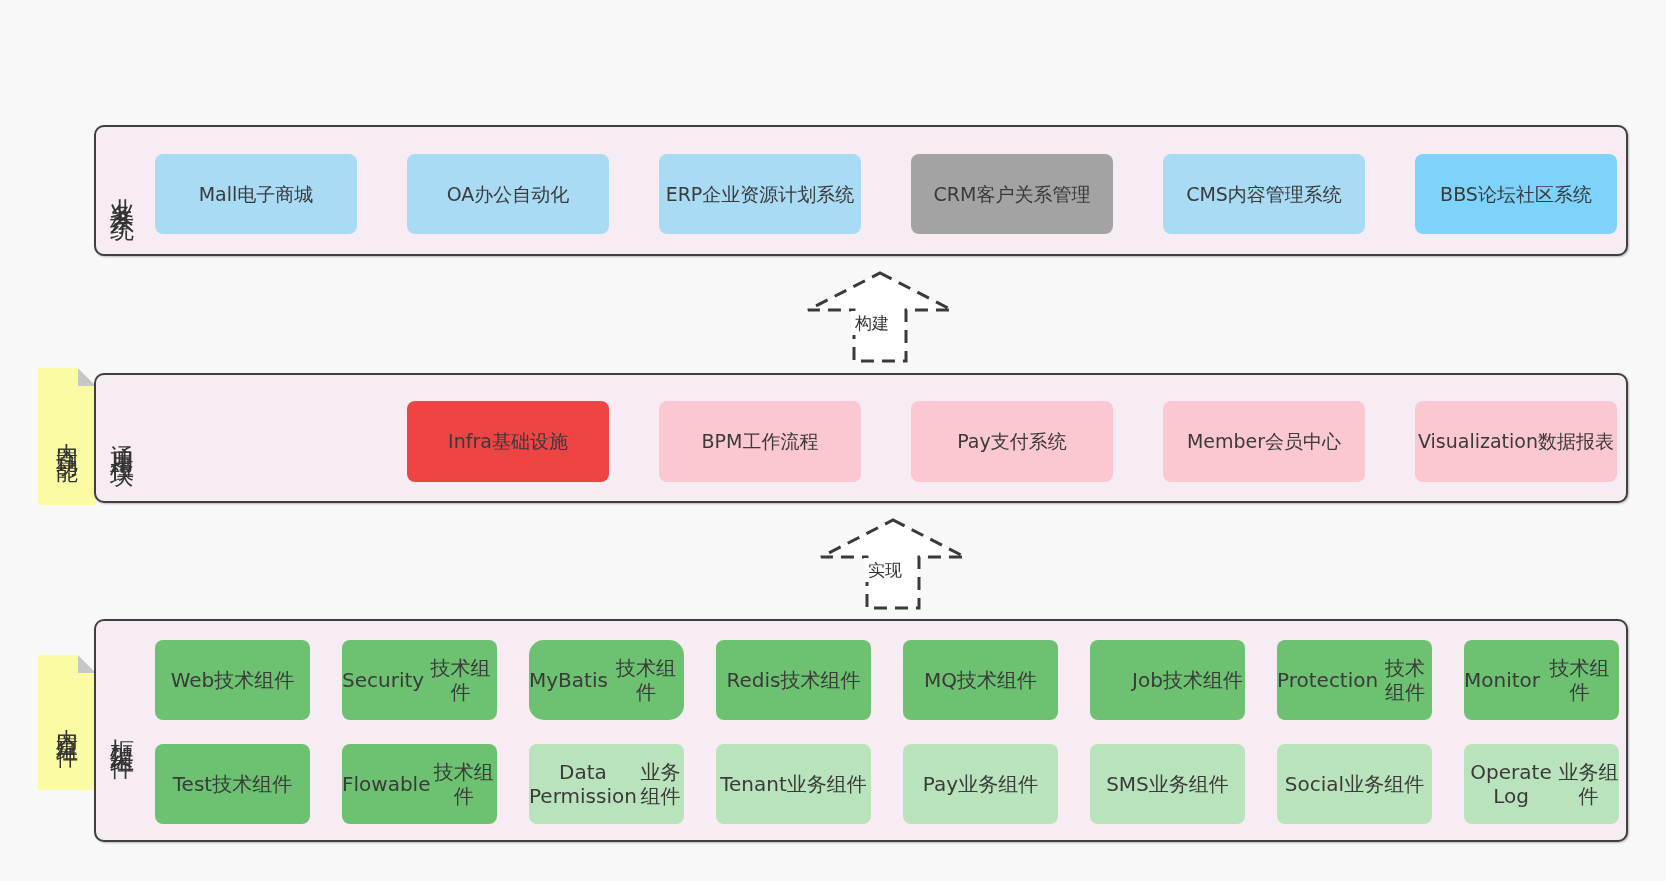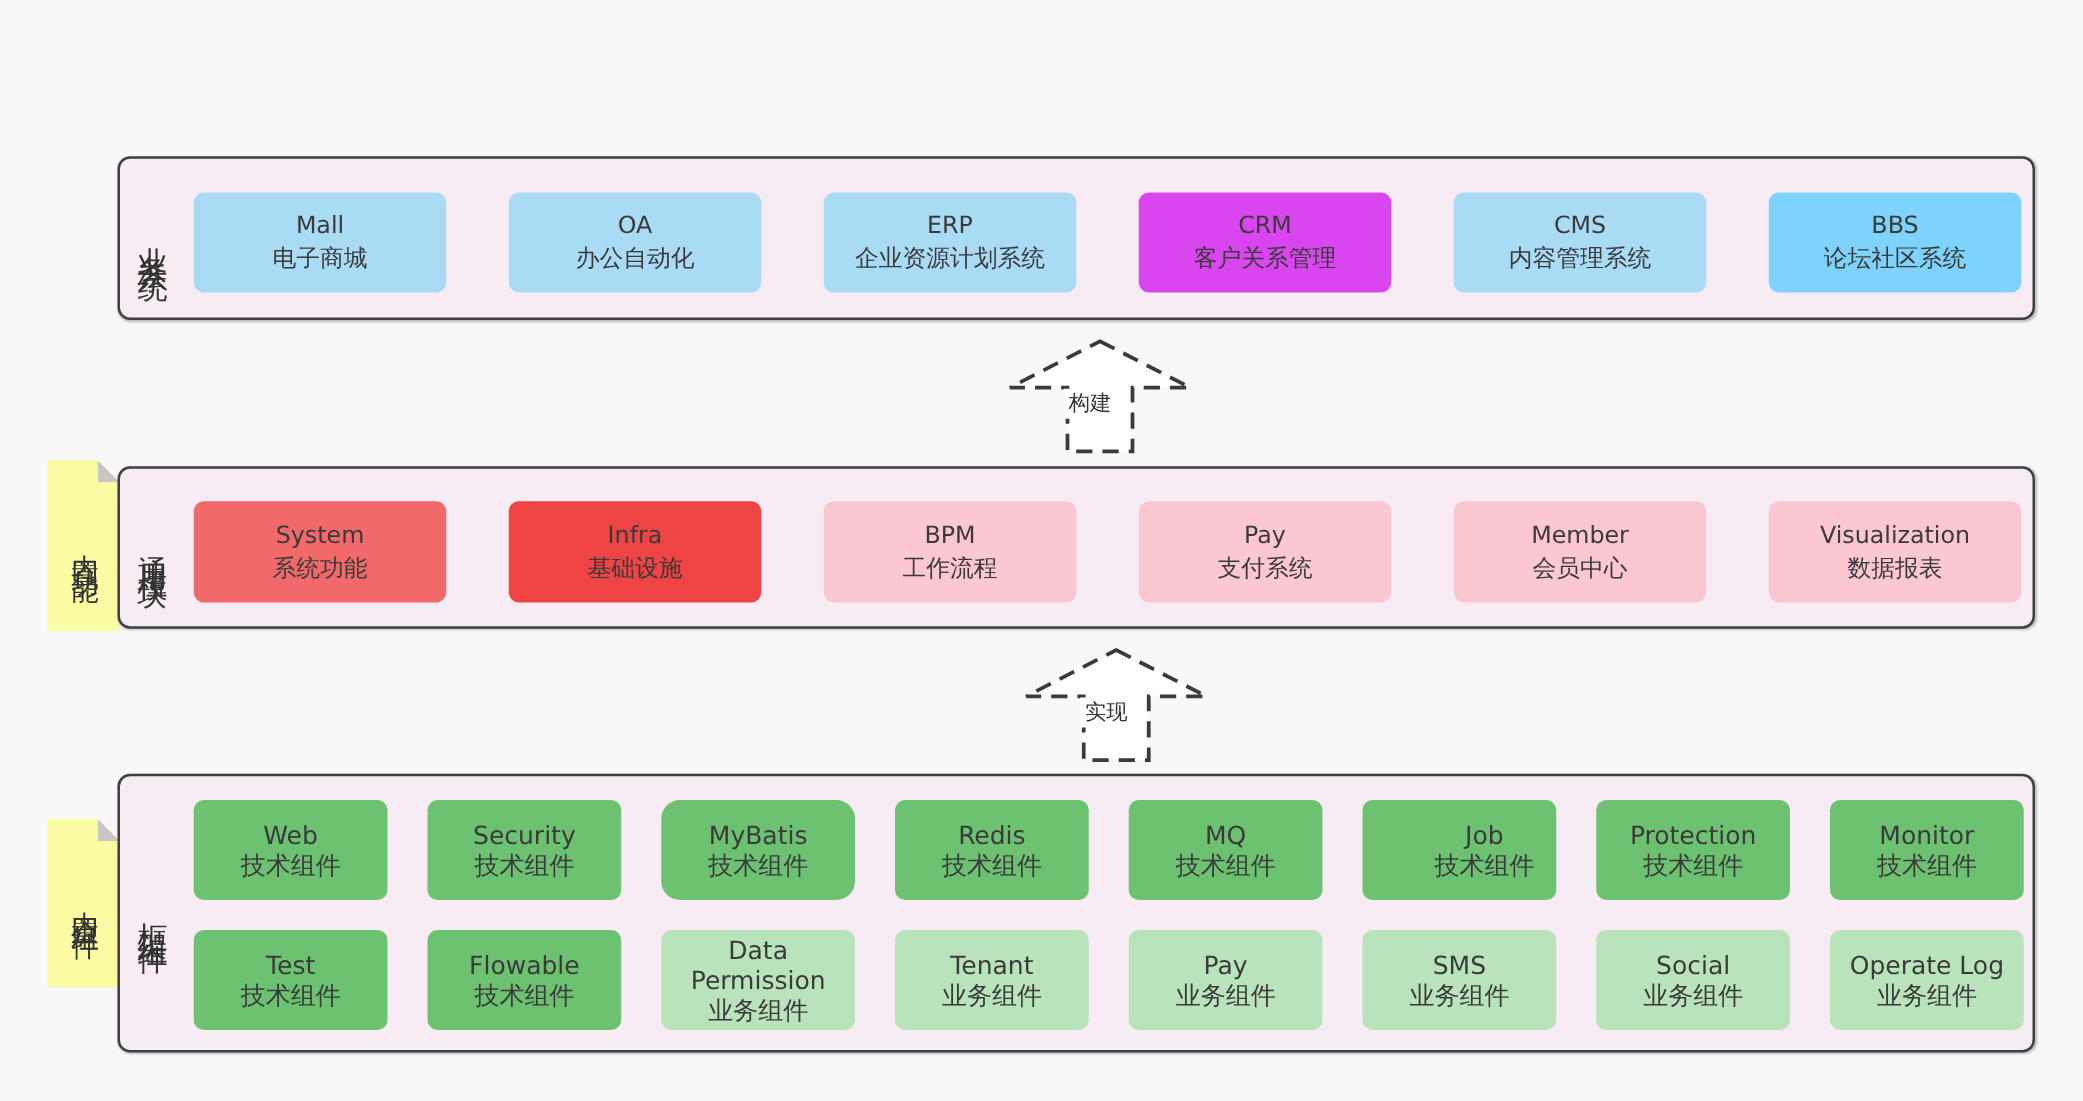--- a/index.html
+++ b/index.html
@@ -19,21 +19,21 @@
   .vlabel{
     position:absolute;left:6px;top:0;bottom:0;width:40px;
     display:flex;align-items:center;justify-content:center;
     writing-mode:vertical-rl;text-orientation:upright;
     font-size:24px;letter-spacing:6px;color:#333;line-height:1;
   }
 
   .boxes{position:absolute;inset:0;}
   .box{
     position:absolute;border-radius:8px;box-sizing:border-box;
-    display:flex;flex-direction:column;align-items:center;justify-content:center;
+    display:flex;flex-direction:row;align-items:center;justify-content:center;
     text-align:center;color:#3a3a3a;font-size:19px;line-height:27px;
   }
   .box.small{font-size:20px;line-height:24px;}
 
   
   .note{
     position:absolute;left:38px;width:58px;background:#fbfba3;z-index:1;
     clip-path:polygon(0 0,calc(100% - 18px) 0,100% 18px,100% 100%,0 100%);
     box-shadow:1px 2px 3px rgba(0,0,0,0.18);
   }
@@ -76,21 +76,21 @@
           <span>电子商城</span>
         </div>
         <div class="box" style="left: 311px; top: 27px; width: 202px; height: 80px; background: rgb(169, 219, 245);">
           <span>OA</span>
           <span>办公自动化</span>
         </div>
         <div class="box" style="left: 563px; top: 27px; width: 202px; height: 80px; background: rgb(169, 219, 245);">
           <span>ERP</span>
           <span>企业资源计划系统</span>
         </div>
-        <div class="box" style="left: 815px; top: 27px; width: 202px; height: 80px; background: #d946ef;">
+        <div class="box" style="left: 815px; top: 27px; width: 202px; height: 80px; background: #a3a3a3;">
           <span>CRM</span>
           <span>客户关系管理</span>
         </div>
         <div class="box" style="left: 1067px; top: 27px; width: 202px; height: 80px; background: rgb(169, 219, 245);">
           <span>CMS</span>
           <span>内容管理系统</span>
         </div>
         <div class="box" style="left: 1319px; top: 27px; width: 202px; height: 80px; background: #7dd3fc;">
           <span>BBS</span>
           <span>论坛社区系统</span>
@@ -99,24 +99,20 @@
   </div>
 
   <svg class="arrow" id="arrow-0" viewBox="0 0 160 98">
     <polygon points="80,5 152,42 106,42 106,93 54,93 54,42 8,42"></polygon>
   </svg>
   <span class="arrow-label" id="arrow-label-0">构建</span>
 
   <div class="section" id="sec-1">
     <div class="vlabel">通用模块</div>
     <div class="boxes">
-        <div class="box" style="left: 59px; top: 26px; width: 202px; height: 81px; background: rgb(242, 105, 107);">
-          <span>System</span>
-          <span>系统功能</span>
-        </div>
         <div class="box" style="left: 311px; top: 26px; width: 202px; height: 81px; background: #ef4444;">
           <span>Infra</span>
           <span>基础设施</span>
         </div>
         <div class="box" style="left: 563px; top: 26px; width: 202px; height: 81px; background: rgb(251, 199, 209);">
           <span>BPM</span>
           <span>工作流程</span>
         </div>
         <div class="box" style="left: 815px; top: 26px; width: 202px; height: 81px; background: rgb(251, 199, 209);">
           <span>Pay</span>

